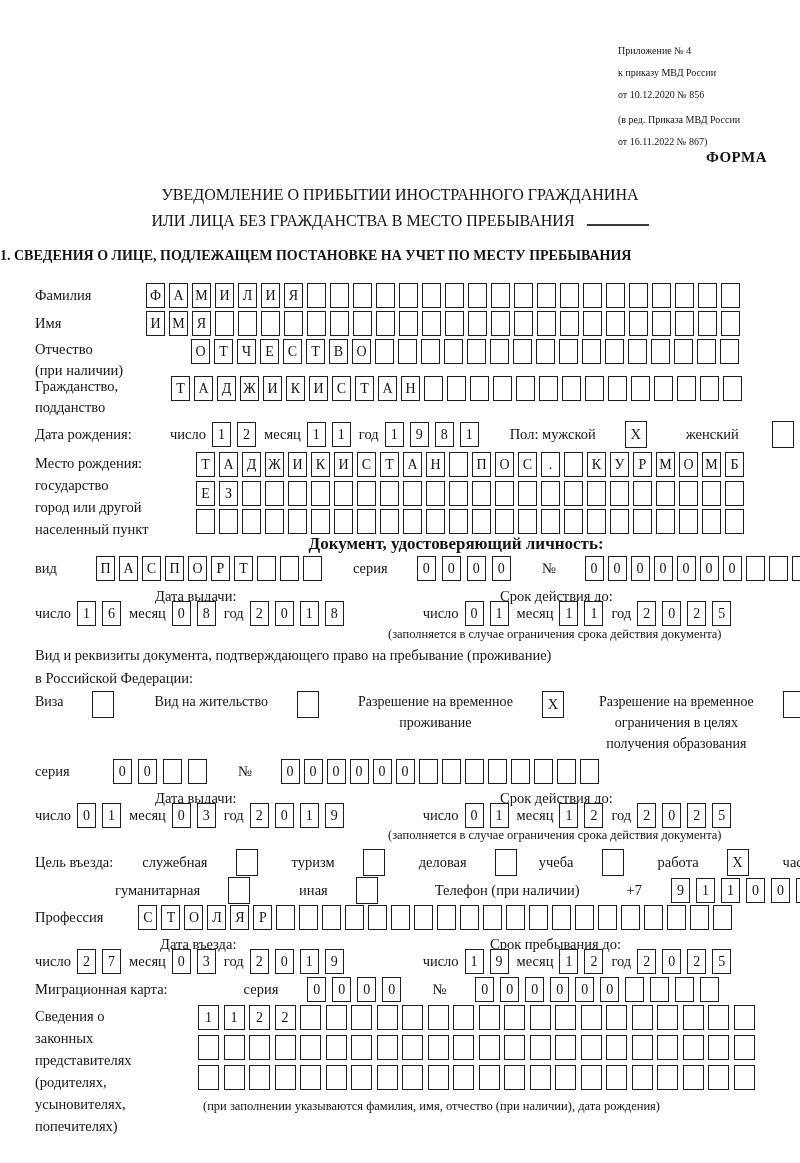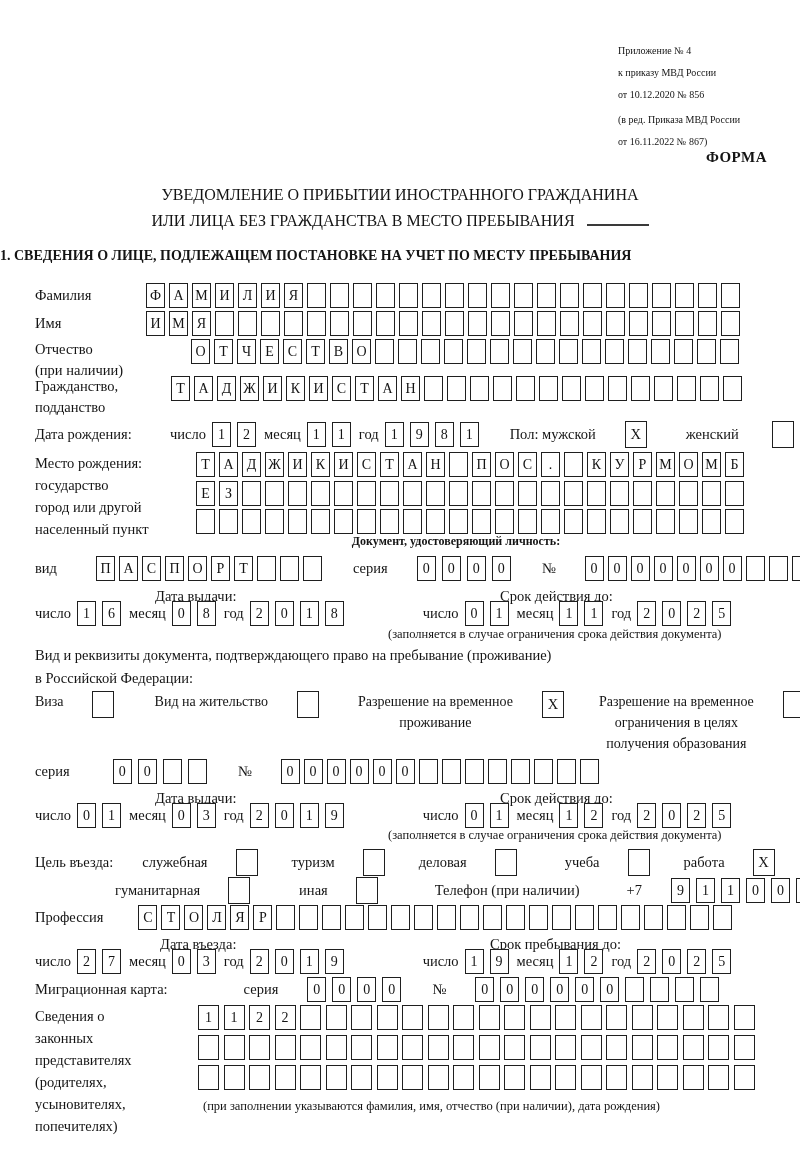--- a/index.html
+++ b/index.html
@@ -23,21 +23,21 @@
     font-size:14px;line-height:23px;text-align:center;
   }
   .dcells{gap:6px;}
   .cb{flex:none;width:20px;height:25px;border:1.6px solid #1f1f1f;background:#fff;
       display:flex;align-items:center;justify-content:center;font-size:14.5px;}
   .dgroup{display:flex;align-items:center;flex:none;}
   .dgroup .dlbl{margin-right:6px;}
   .dgroup .cells{margin-right:8px;}
   .dh{position:absolute;font-size:14.5px;}
   .note{position:absolute;left:388px;font-size:12.5px;}
-  .centerhdr{position:absolute;left:0;width:100%;text-align:center;font-weight:bold;font-size:12px;padding-left:112px;box-sizing:border-box;}
+  .centerhdr{position:absolute;left:0;width:100%;text-align:center;font-weight:bold;font-size:17px;padding-left:112px;box-sizing:border-box;}
   .optlabel{text-align:center;line-height:21px;font-size:14px;flex:none;}
   .rowscol{display:flex;flex-direction:column;gap:3.5px;}
   .reps-cells .cell{width:19px;}
   .reps-cells{gap:4.5px;}
   .caption{position:absolute;left:203px;top:1099px;font-size:12.5px;}
 </style>
 </head>
 <body>
 
 <div class="page">
@@ -496,21 +496,21 @@
   <div class="note" style="top:828px">(заполняется в случае ограничения срока действия документа)</div>
 
   <div class="arow" style="top:849px">
     <span style="flex:none">Цель въезда:</span>
     <span style="margin-left:8px;flex:none">служебная</span>
     <span class="cb" style="margin-left:7px"></span>
     <span style="margin-left:13px;flex:none">туризм</span>
     <span class="cb" style="margin-left:7px"></span>
     <span style="margin-left:13px;flex:none">деловая</span>
     <span class="cb" style="margin-left:7px"></span>
-    <span style="margin-left:27px;flex:none">учеба</span>
+    <span style="margin-left:1px;flex:none">учеба</span>
     <span class="cb" style="margin-left:7px"></span>
     <span style="margin-left:13px;flex:none">работа</span>
     <span class="cb" style="margin-left:7px">X</span>
     <span style="margin-left:13px;flex:none">частная</span>
     <span class="cb" style="margin-left:7px"></span>
     <span style="margin-left:13px;flex:none">транзит</span>
     <span class="cb" style="margin-left:7px"></span>
   </div>
 
   <div class="arow" style="top:877px">

